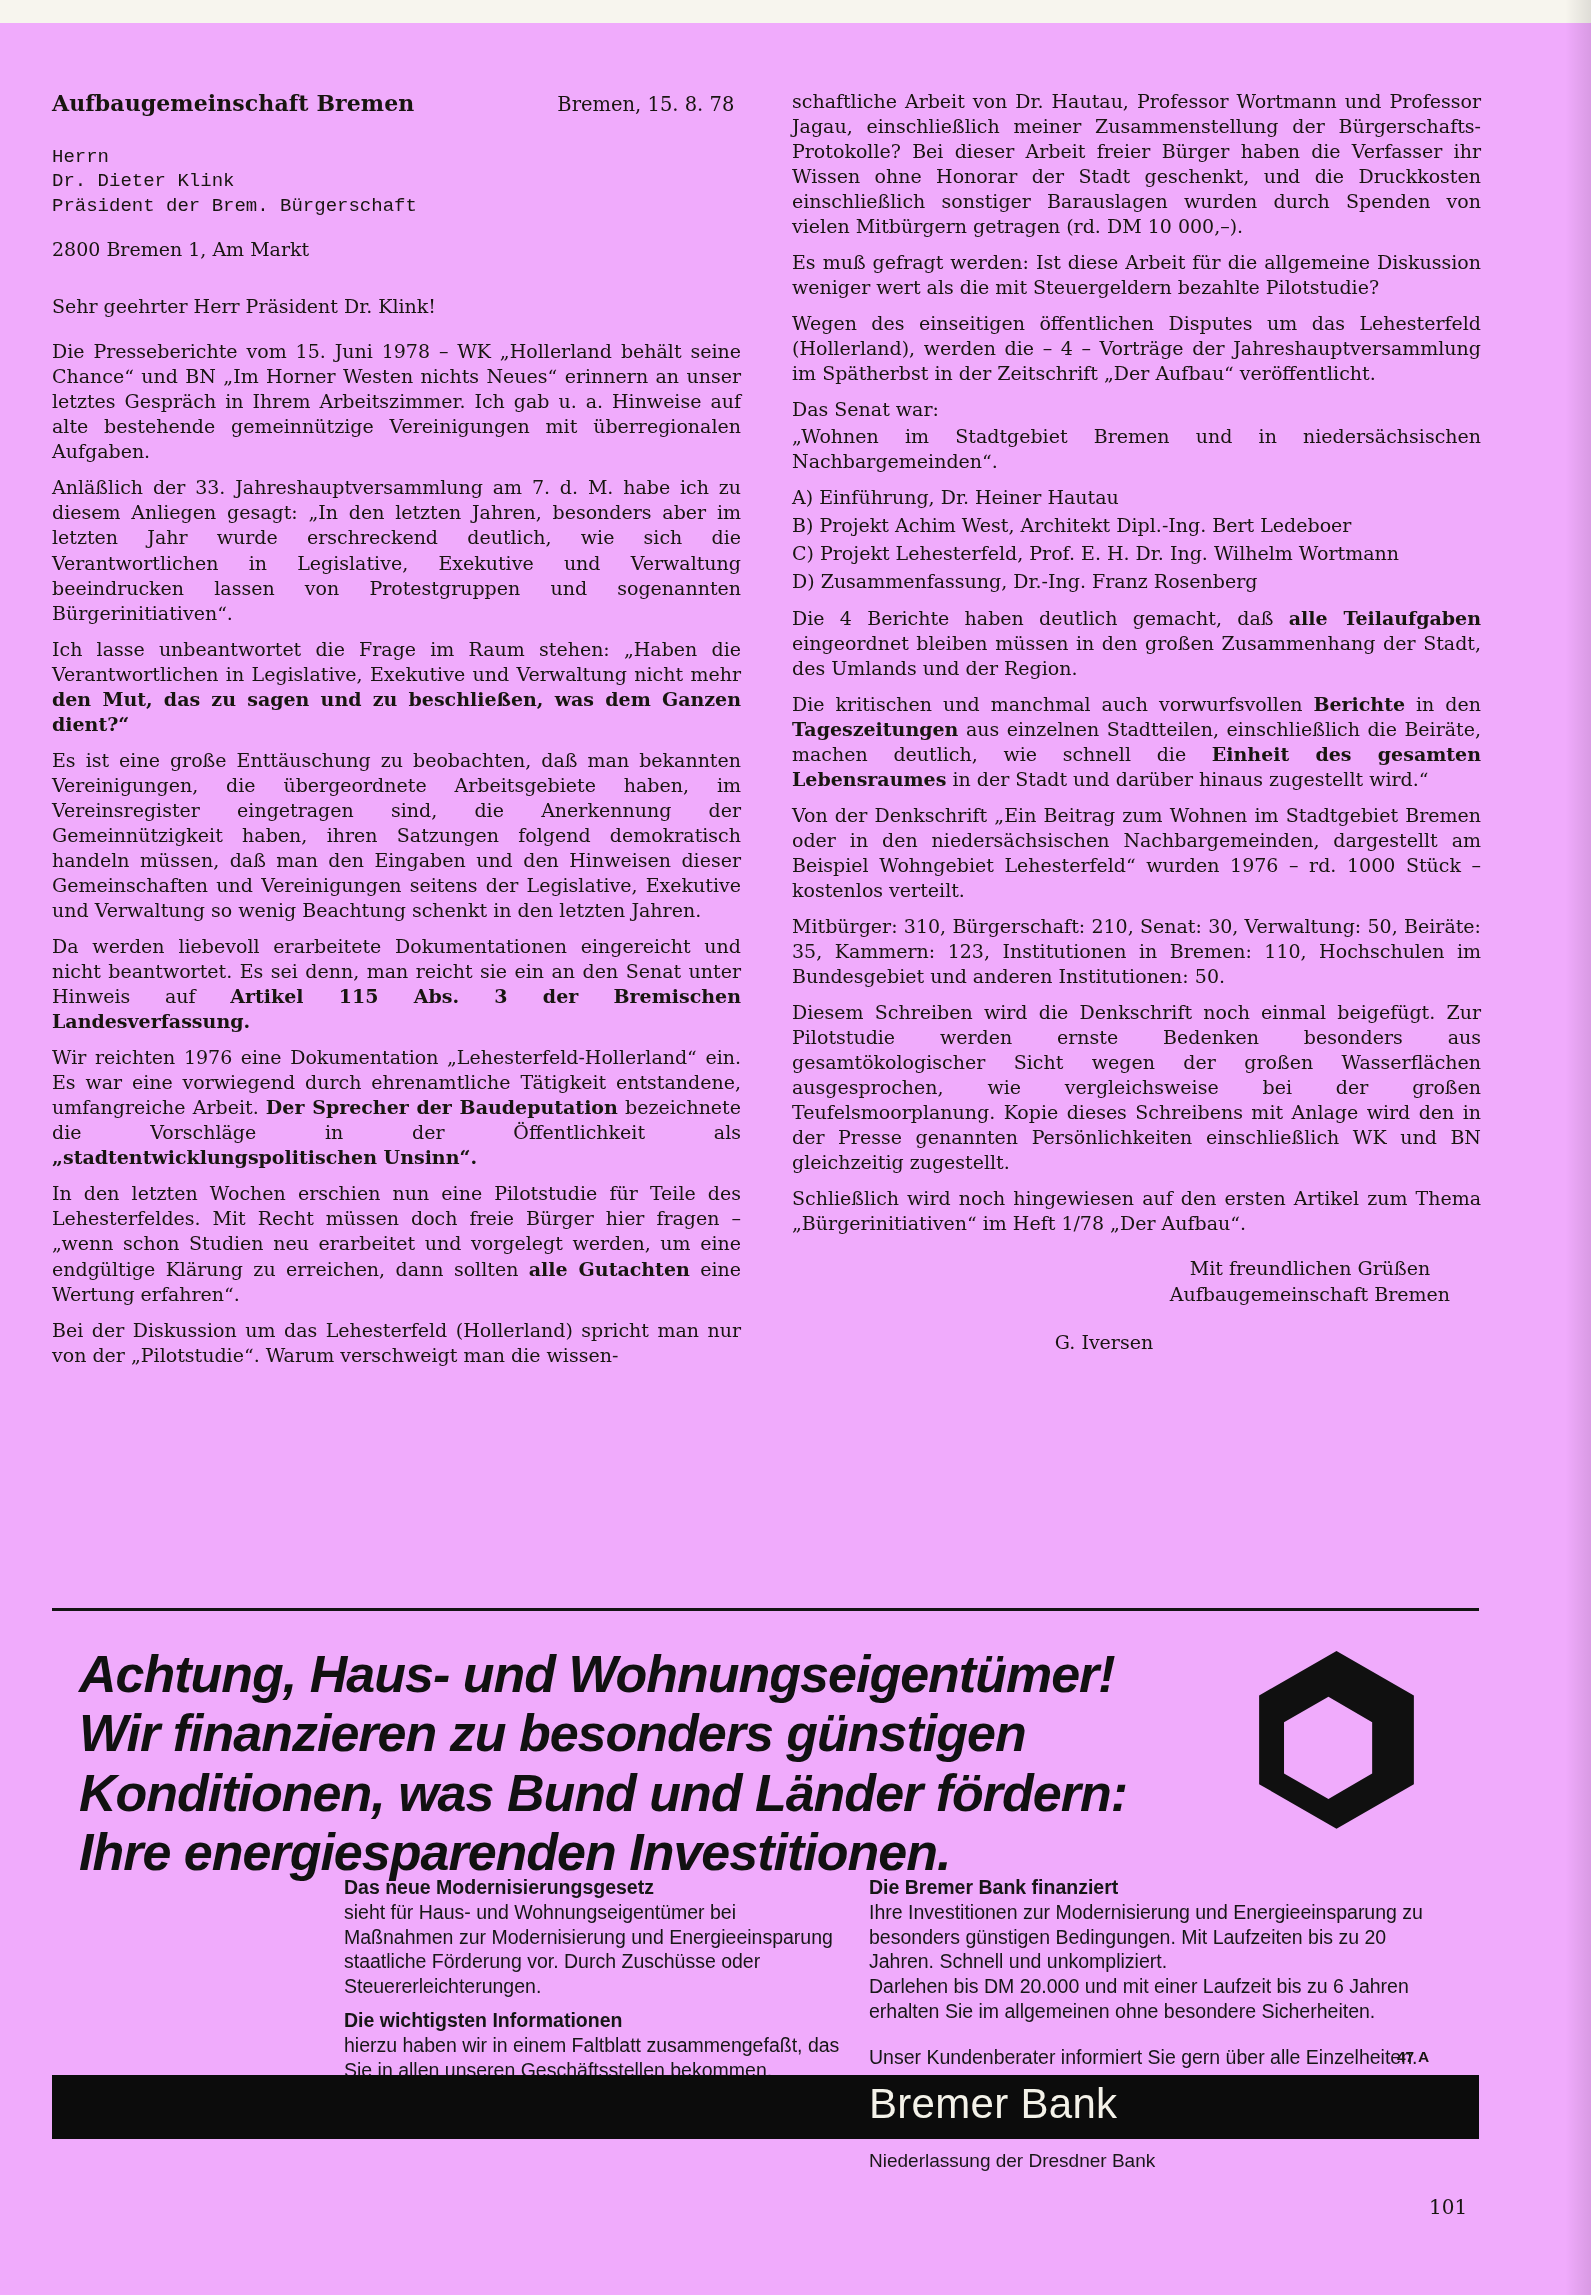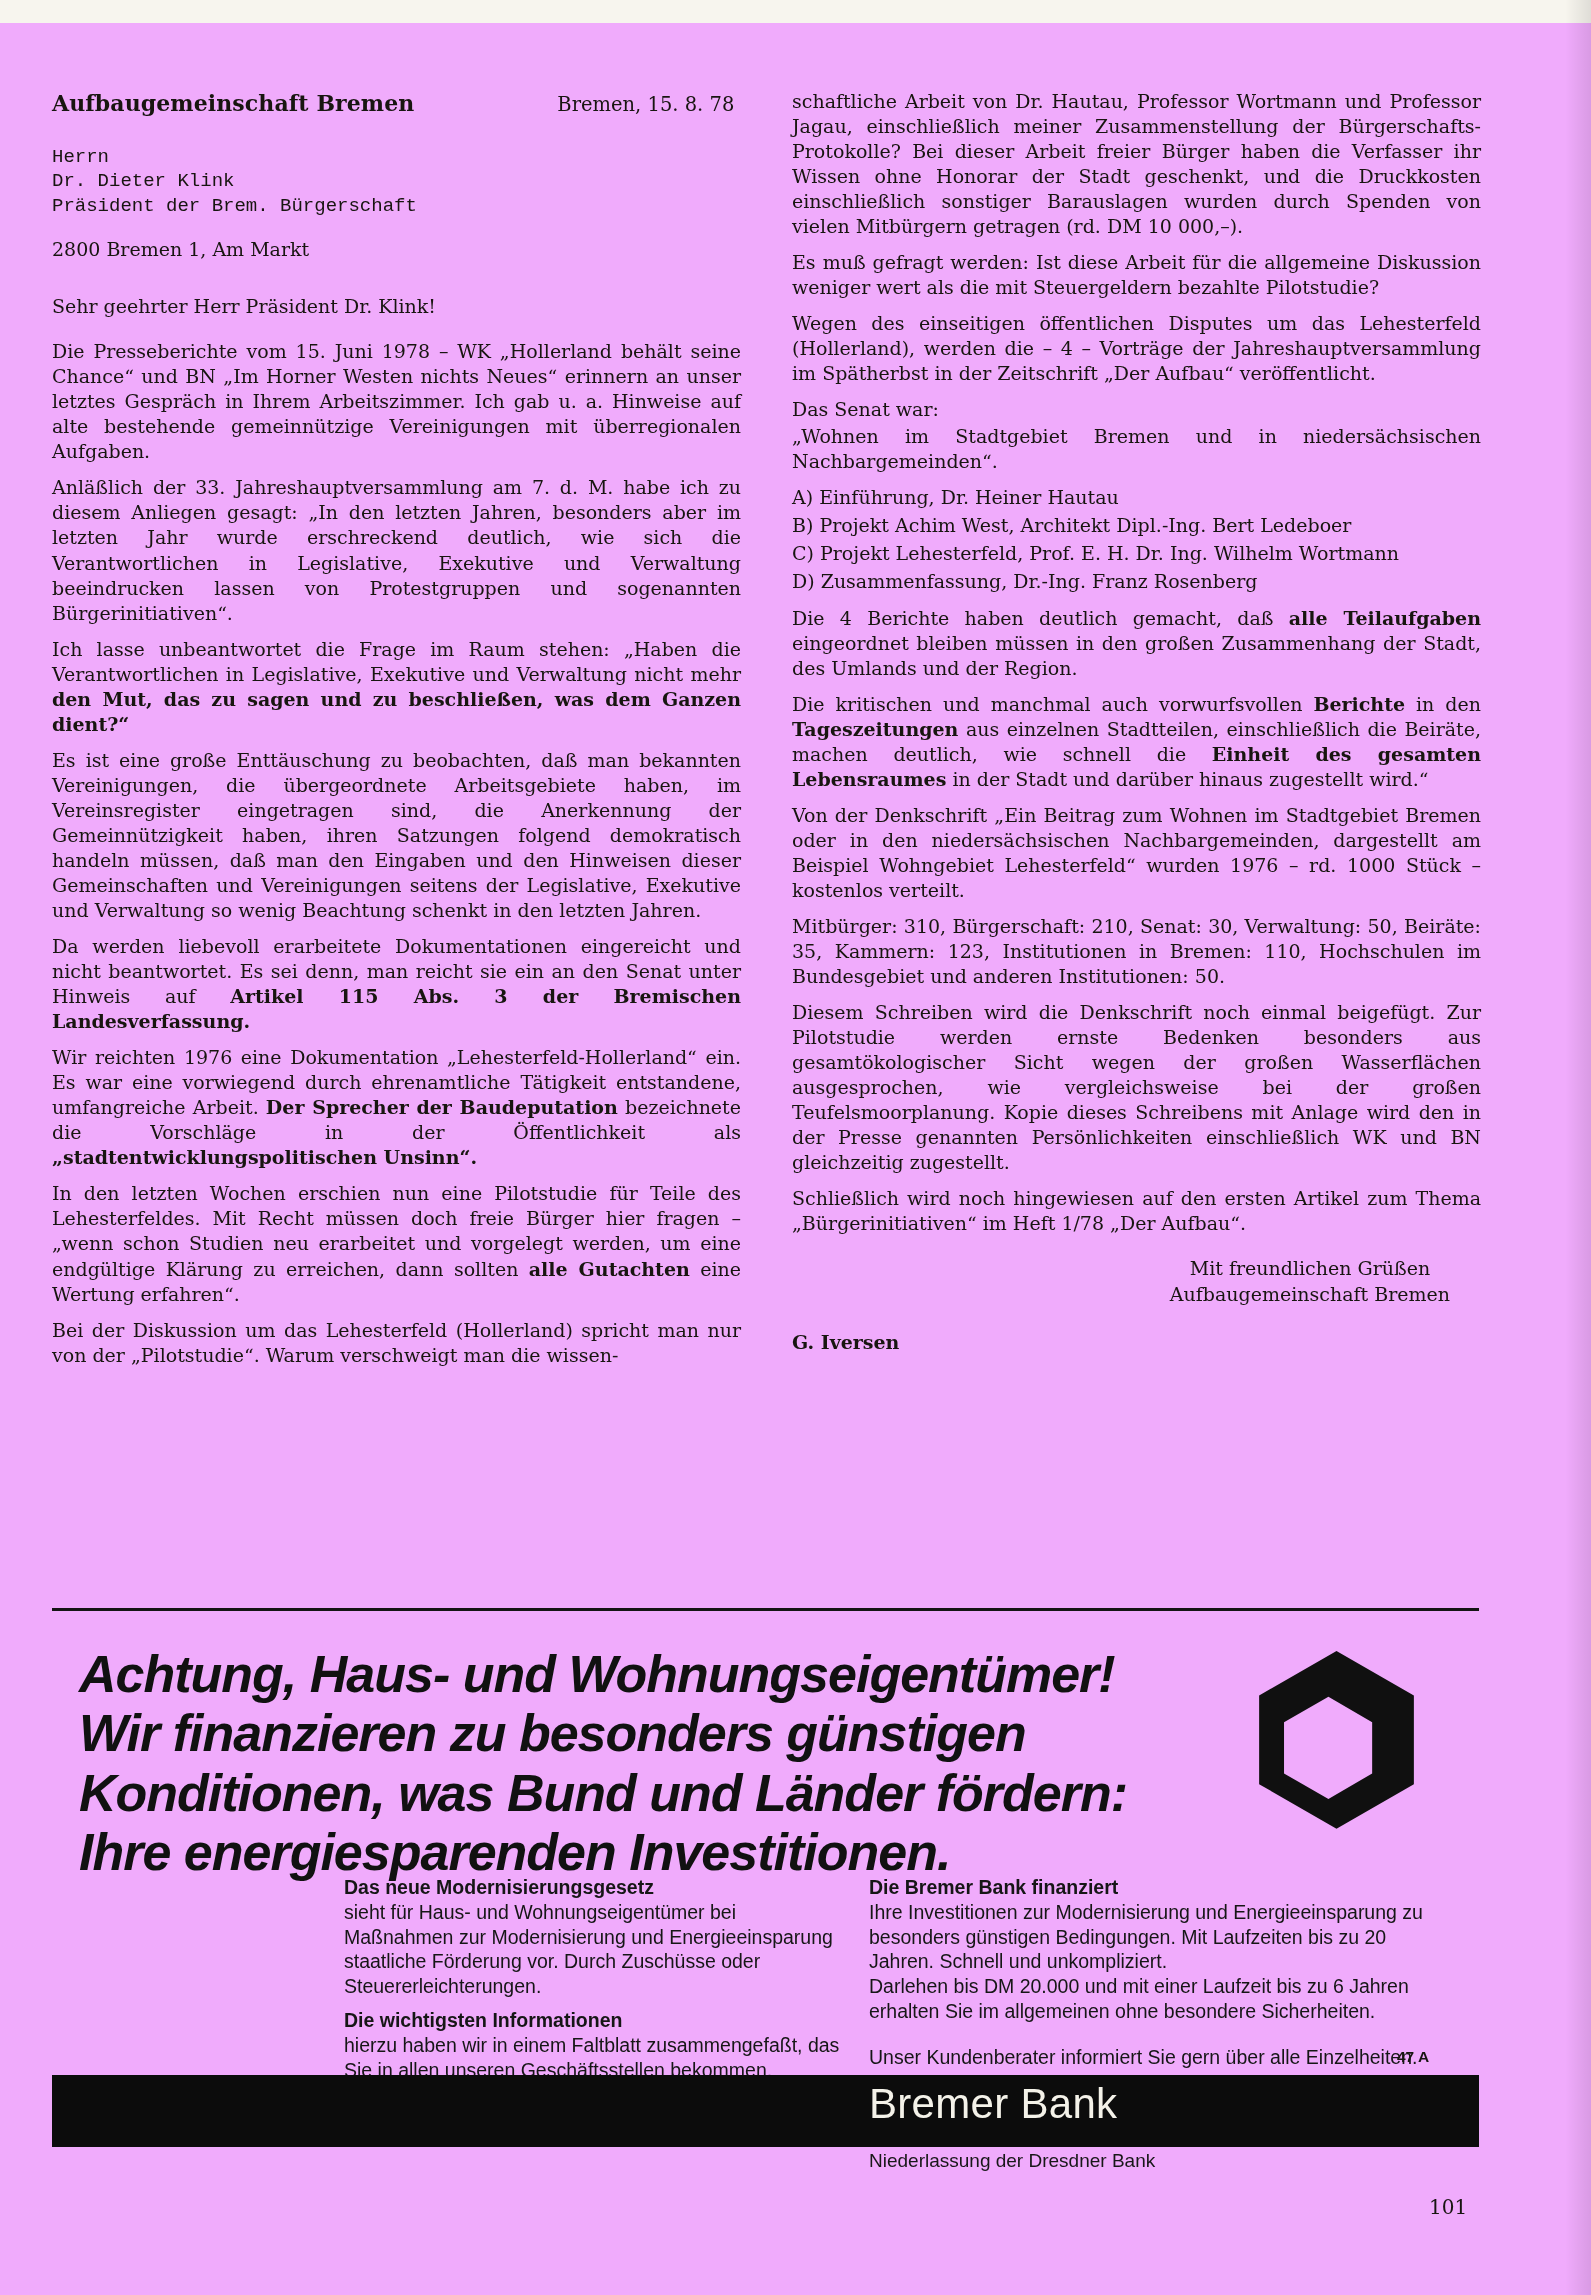--- a/index.html
+++ b/index.html
@@ -32,21 +32,21 @@
   .salutation{margin-top:32px;margin-bottom:20px;}
 
   .para{margin:0 0 10.8px 0;text-align:justify;}
   .para b{font-weight:bold;}
   .tight{margin-bottom:2px;text-align:left;}
   .list{margin-bottom:2.7px;text-align:left;padding-left:38px;text-indent:-38px;}
   .listend{margin-bottom:12px;}
 
   .closing{margin-top:20px;margin-left:auto;margin-right:31px;width:fit-content;text-align:center;}
   .closing .para{margin:0;text-align:center;}
-  .signature{margin-top:23px;text-align:left;padding-right:65px;font-weight:bold;}
+  .signature{margin-top:23px;text-align:center;padding-right:65px;}
 
   
   .rule{position:absolute;left:52px;top:1608px;width:1427px;height:2.7px;background:#141414;}
 
   .ad-headline{
     position:absolute;left:79px;top:1645px;
     font-family:"Liberation Sans","DejaVu Sans",sans-serif;
     font-weight:bold;font-style:italic;font-size:52px;line-height:1.14;
     letter-spacing:-1px;color:#111;
   }
@@ -64,21 +64,21 @@
   .ad-p{margin:0;text-align:left;}
   .ad-h{font-weight:bold;margin-top:9.4px;}
   .ad-col .ad-h:first-child{margin-top:0;}
   .ad-gap{margin-top:21.5px;}
 
   .print-code{
     position:absolute;left:1397px;top:2048px;
     font-family:"Liberation Sans",sans-serif;font-size:15.5px;font-weight:bold;
   }
 
-  .bank-bar{position:absolute;left:52px;top:2075px;width:1427px;height:72px;background:#0c0c0c;}
+  .bank-bar{position:absolute;left:52px;top:2075px;width:1427px;height:64px;background:#0c0c0c;}
   .bank-name{
     position:absolute;left:817px;top:5.4px;color:#f4f2e9;
     font-family:"Liberation Sans","DejaVu Sans",sans-serif;font-size:42px;font-weight:400;
     letter-spacing:0.3px;
   }
   .bank-subline{
     position:absolute;left:869px;top:2150px;
     font-family:"Liberation Sans",sans-serif;font-size:19px;color:#181818;
   }
 

